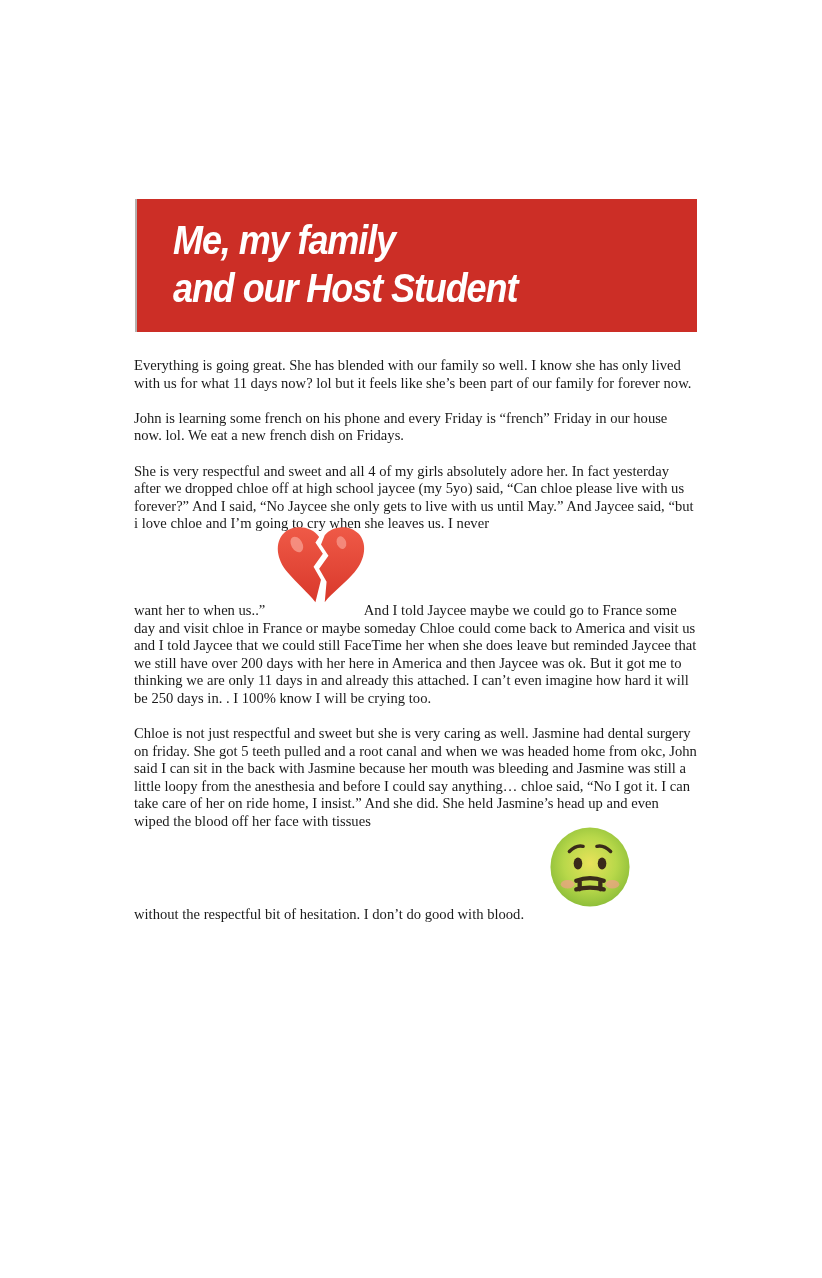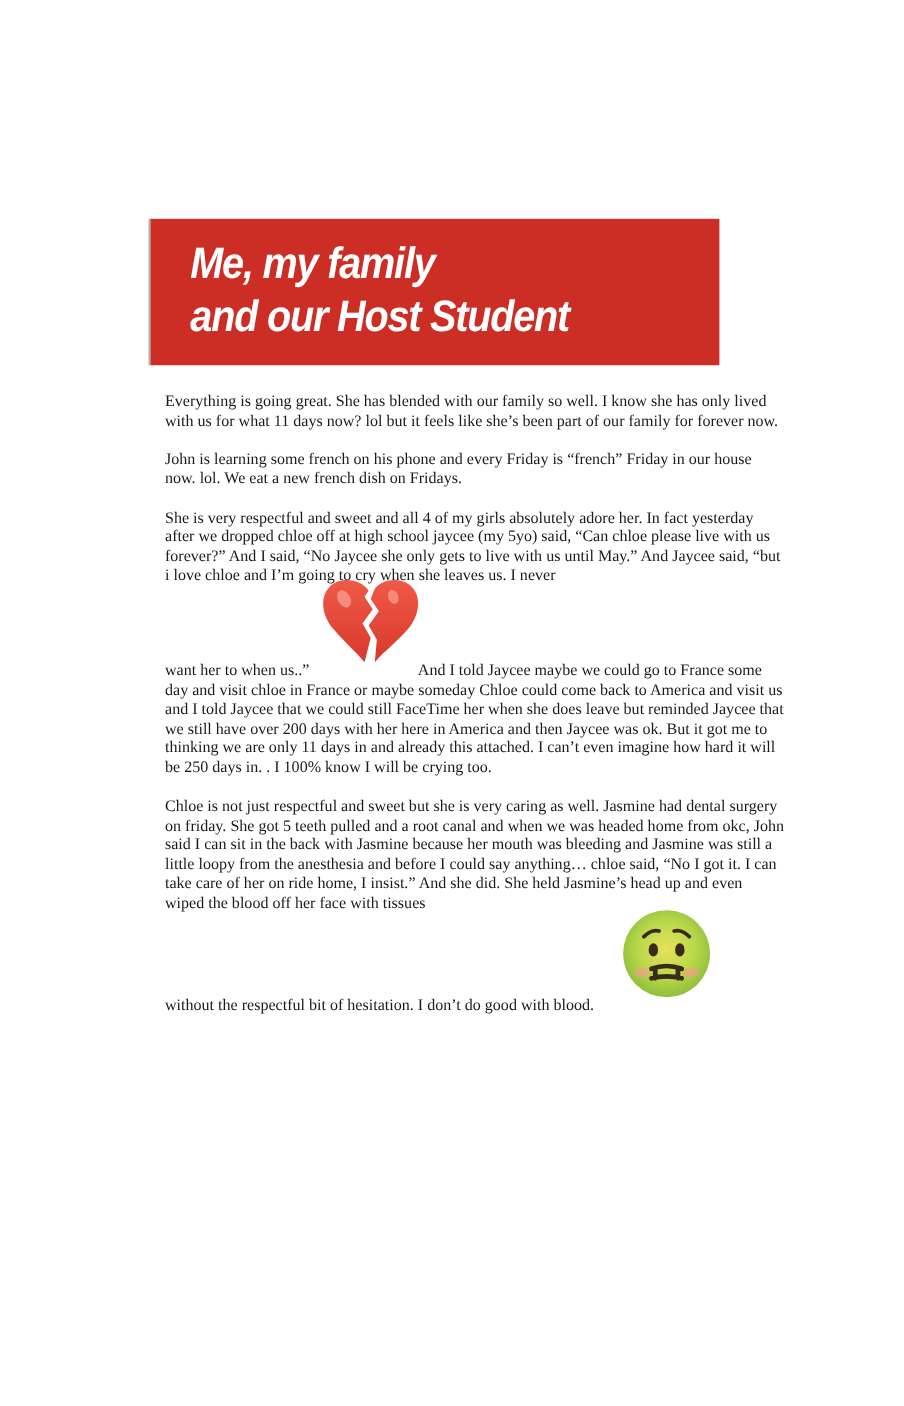--- a/index.html
+++ b/index.html
@@ -2,35 +2,35 @@
 <html><head>
 <meta charset="utf-8">
 <style>
   html, body { margin: 0; padding: 0; }
   body {
     width: 822px; height: 1278px; background: #ffffff; position: relative; overflow: hidden;
     font-family: "Liberation Serif", "DejaVu Serif", serif;
     color: #1a1a1a;
   }
   .banner {
-    position: absolute; left: 137px; top: 199px; width: 517px; height: 133px;
+    position: absolute; left: 137px; top: 199px; width: 560px; height: 133px;
     background: #cc2e26;
     box-shadow: -2px 0 0 #b5b0ae;
   }
   .banner-title {
     position: absolute; left: 36px; top: 17px; margin: 0;
     color: #ffffff;
     font-family: "Liberation Sans", "DejaVu Sans", sans-serif;
     font-weight: bold; font-style: italic;
     font-size: 40px; line-height: 48px; letter-spacing: -1.2px;
     transform: scaleX(0.9); transform-origin: left top;
   }
   .banner-title span { display: block; }
   .body-text {
-    position: absolute; left: 150px; top: 357px; width: 564px;
+    position: absolute; left: 134px; top: 357px; width: 564px;
     font-size: 14.6px; line-height: 17.6px;
   }
   .para { margin: 0 0 17.6px 0; }
   .emoji-line { position: relative; }
   .heart {
     position: absolute; left: 140px; top: -78px; width: 94px; height: 80px;
   }
   .sick {
     position: absolute; left: 413px; top: -82px; width: 86px; height: 86px;
   }

